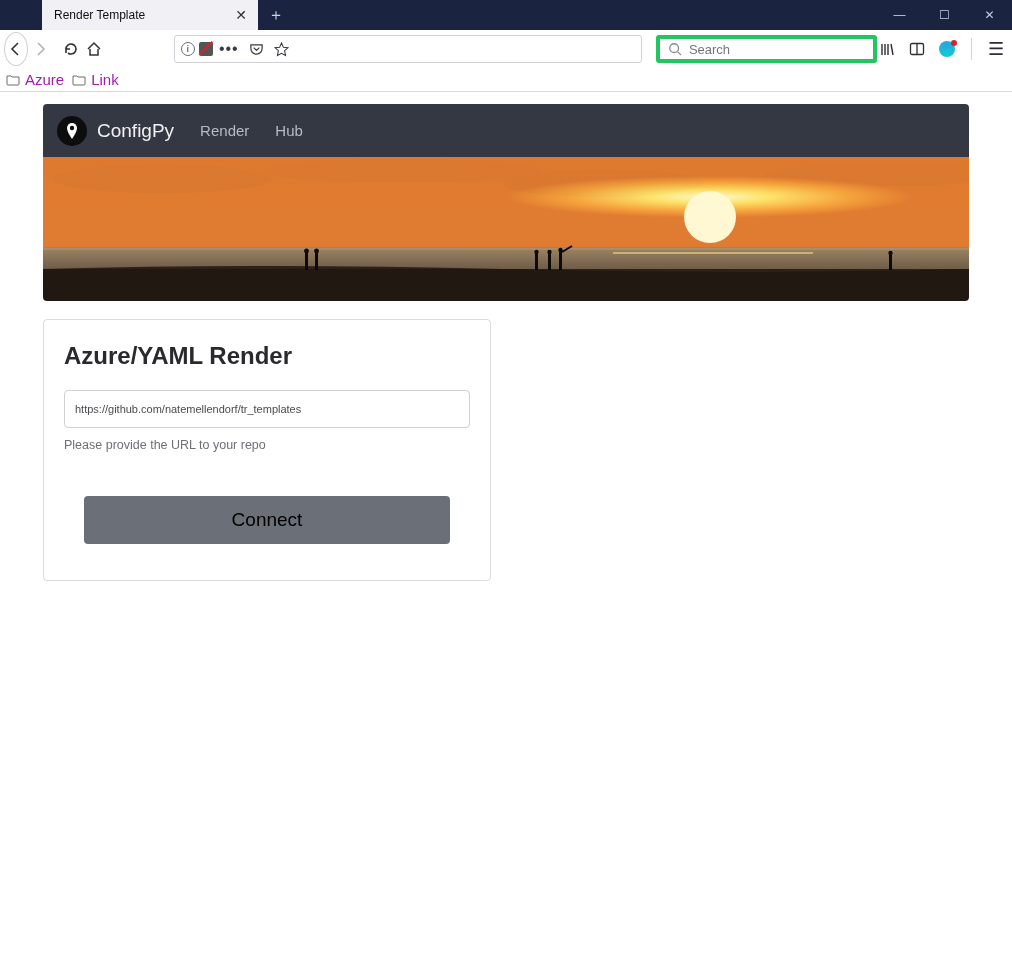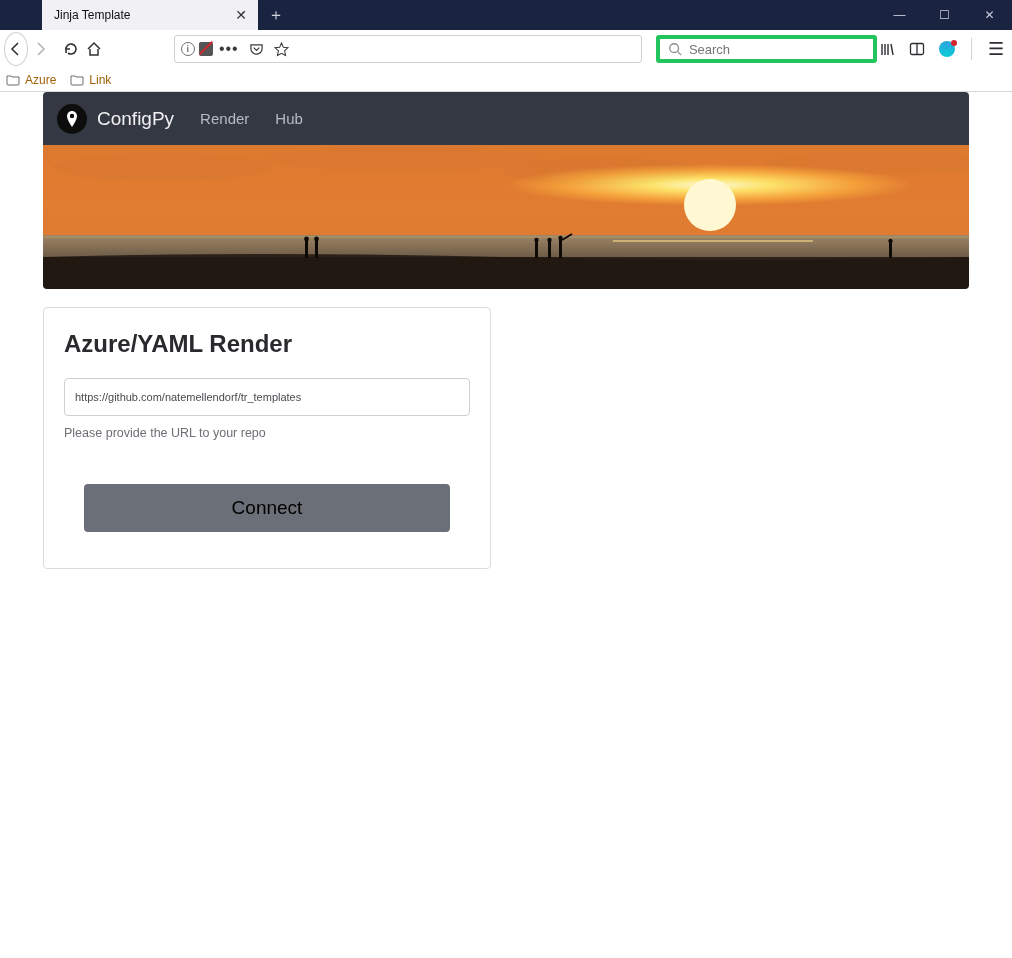--- a/index.html
+++ b/index.html
@@ -147,28 +147,28 @@
   }
   .cat-icon::after{content:"";position:absolute;top:-1px;right:-2px;width:6px;height:6px;background:#d4232b;border-radius:50%;}
   .hamburger { font-size:18px; }
 
   
   .bookmarks {
     height: 24px;
     background: #fff;
     border-bottom: 1px solid #d6d6db;
     display:flex; align-items:center;
-    padding-left:6px; gap:14px;
-    font-size:12px; color:#a16207;
+    padding-left:6px; gap:8px;
+    font-size:15px; color:#a21caf;
   }
   .bm-item { display:flex;align-items:center;gap:5px;cursor:pointer; }
 
   
   .page { padding-top:0; }
-  .page-inner { margin: 0 auto; width:926px; }
+  .page-inner { margin: 12px auto; width:926px; }
 
   .navbar {
     height:53px;
     background:#333842;
     border-radius:4px 4px 0 0;
     display:flex; align-items:center;
     padding:0 14px; gap:14px;
   }
   .brand { display:flex; align-items:center; gap:10px; cursor:pointer; }
   .brand-icon {
@@ -217,21 +217,21 @@
     font-size:19px; cursor:pointer;
   }
 
   svg { display:block; }
 </style>
 </head>
 <body>
 
 <div class="titlebar">
   <div class="tab">
-    <span>Jinja Template</span>
+    <span>Render Template</span>
     <span class="tab-close">✕</span>
   </div>
   <div class="newtab">＋</div>
   <div class="window-controls">
     <div class="win-btn">—</div>
     <div class="win-btn">☐</div>
     <div class="win-btn">✕</div>
   </div>
 </div>
 

